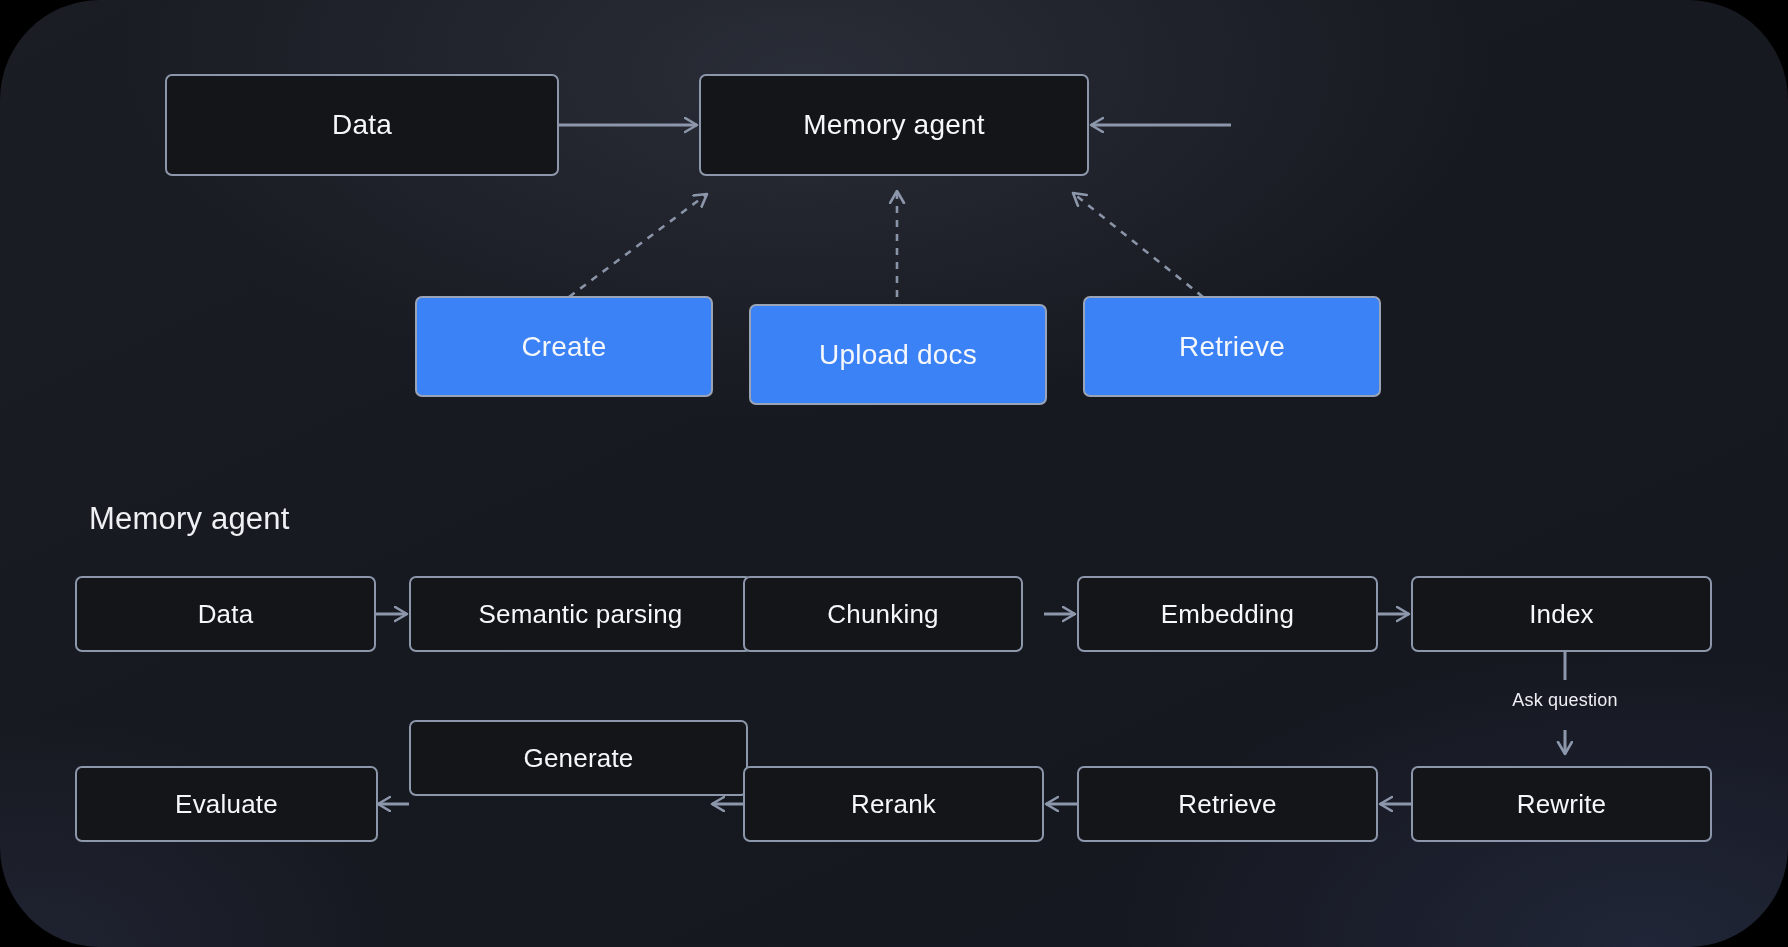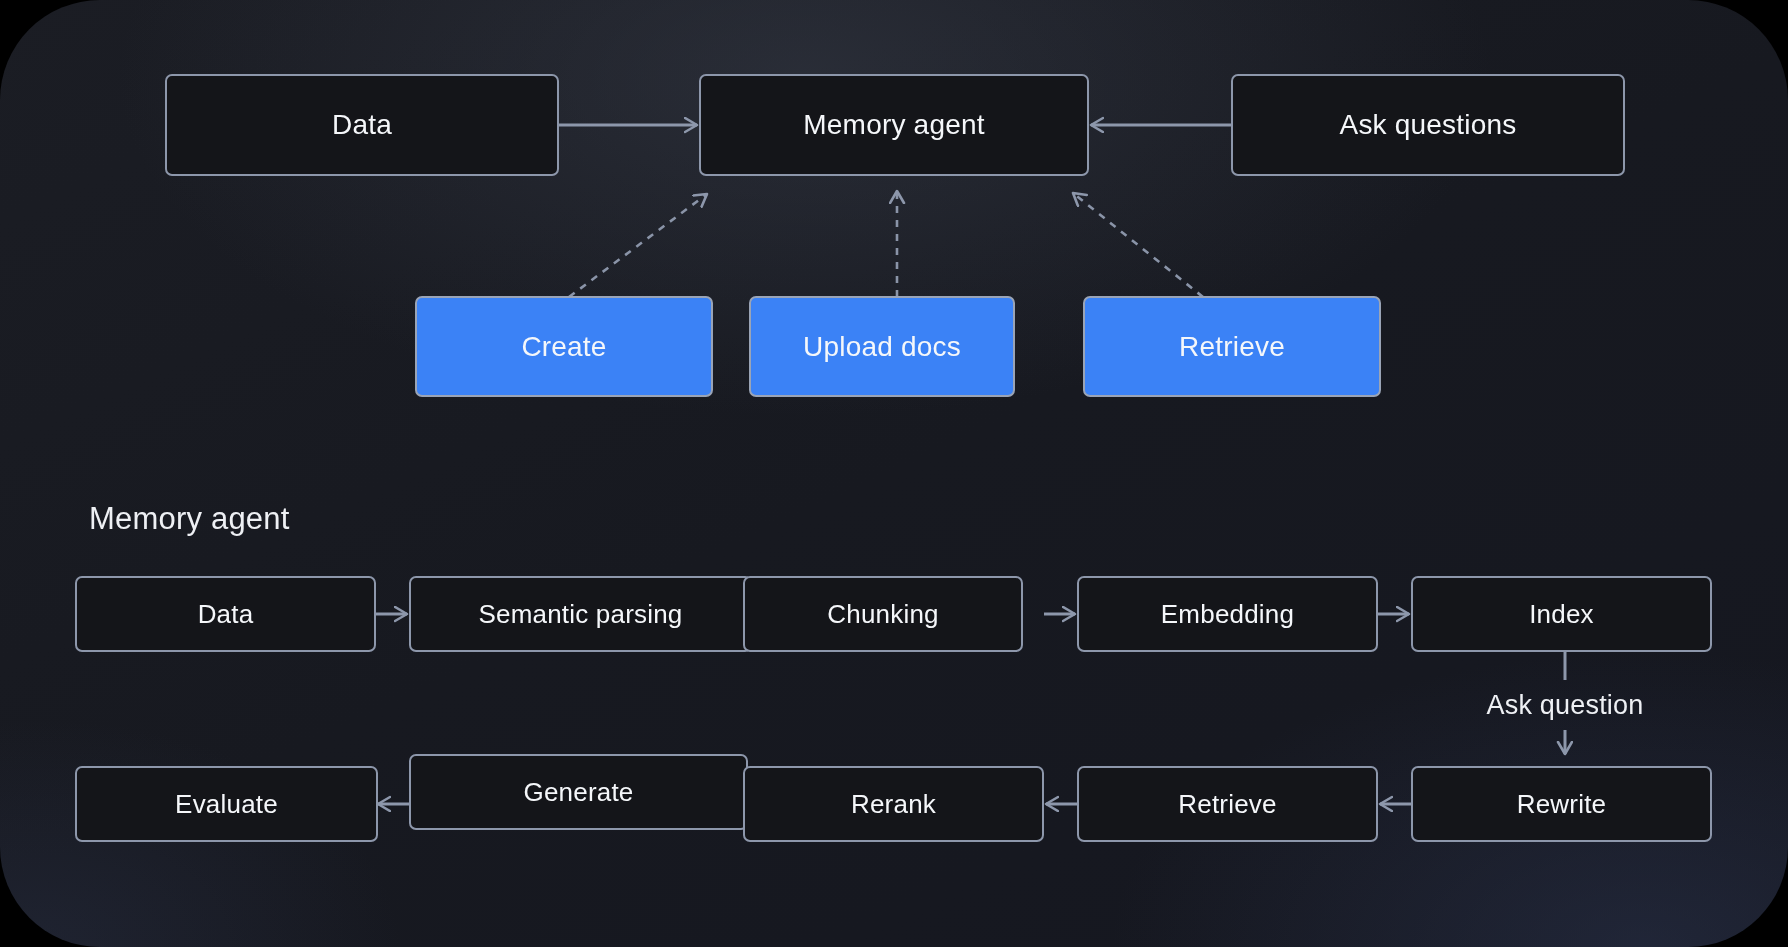--- a/index.html
+++ b/index.html
@@ -59,21 +59,21 @@
     top: 501px;
     font-size: 31px;
     color: #eef0f4;
     letter-spacing: 0.2px;
   }
   .ask-label {
     position: absolute;
     left: 1565px;
     top: 690px;
     transform: translateX(-50%);
-    font-size: 27px;
+    font-size: 18px;
     color: #eef0f4;
     letter-spacing: 0.2px;
     white-space: nowrap;
   }
 </style>
 </head>
 <body>
 
 <div class="canvas">
   <div class="panel"></div>
@@ -101,34 +101,33 @@
     <path d="M 1565 730 V 754" stroke="#8d97ab" stroke-width="3" fill="none" marker-end="url(#arrowhead)"></path>
 
     <path d="M 1411 804 H 1380" stroke="#8d97ab" stroke-width="3" fill="none" marker-end="url(#arrowhead)"></path>
     <path d="M 1077 804 H 1046" stroke="#8d97ab" stroke-width="3" fill="none" marker-end="url(#arrowhead)"></path>
     <path d="M 743 804 H 712" stroke="#8d97ab" stroke-width="3" fill="none" marker-end="url(#arrowhead)"></path>
     <path d="M 409 804 H 378" stroke="#8d97ab" stroke-width="3" fill="none" marker-end="url(#arrowhead)"></path>
   </svg>
 
   <div class="box node big" style="left:165px;  top:74px; width:394px; height:102px">Data</div>
   <div class="box node big" style="left:699px;  top:74px; width:390px; height:102px">Memory agent</div>
-  <div class="box node big" style="left:1231px; top:74px; width:394px; height:102px">Ask questions</div>
 
   <div class="box action big" style="left:415px;  top:296px; width:298px; height:101px">Create</div>
-  <div class="box action big" style="left:749px;  top:296px; width:266px; height:101px">Upload docs</div>
+  <div class="box action big" style="left:749px;  top:304px; width:298px; height:101px">Upload docs</div>
   <div class="box action big" style="left:1083px; top:296px; width:298px; height:101px">Retrieve</div>
 
   <div class="heading">Memory agent</div>
 
   <div class="box node small" style="left:75px;   top:576px; width:301px; height:76px">Data</div>
   <div class="box node small" style="left:409px;  top:576px; width:343px; height:76px">Semantic parsing</div>
   <div class="box node small" style="left:743px;  top:576px; width:280px; height:76px">Chunking</div>
   <div class="box node small" style="left:1411px; top:576px; width:301px; height:76px">Index</div>
   <div class="box node small" style="left:1077px; top:576px; width:301px; height:76px">Embedding</div>
 
   <div class="ask-label">Ask question</div>
 
   <div class="box node small" style="left:75px;   top:766px; width:303px; height:76px">Evaluate</div>
-  <div class="box node small" style="left:409px;  top:754px; width:339px; height:76px">Generate</div>
+  <div class="box node small" style="left:409px;  top:720px; width:339px; height:76px">Generate</div>
   <div class="box node small" style="left:743px;  top:766px; width:301px; height:76px">Rerank</div>
   <div class="box node small" style="left:1077px; top:766px; width:301px; height:76px">Retrieve</div>
   <div class="box node small" style="left:1411px; top:766px; width:301px; height:76px">Rewrite</div>
 </div>
 
 </body></html>

